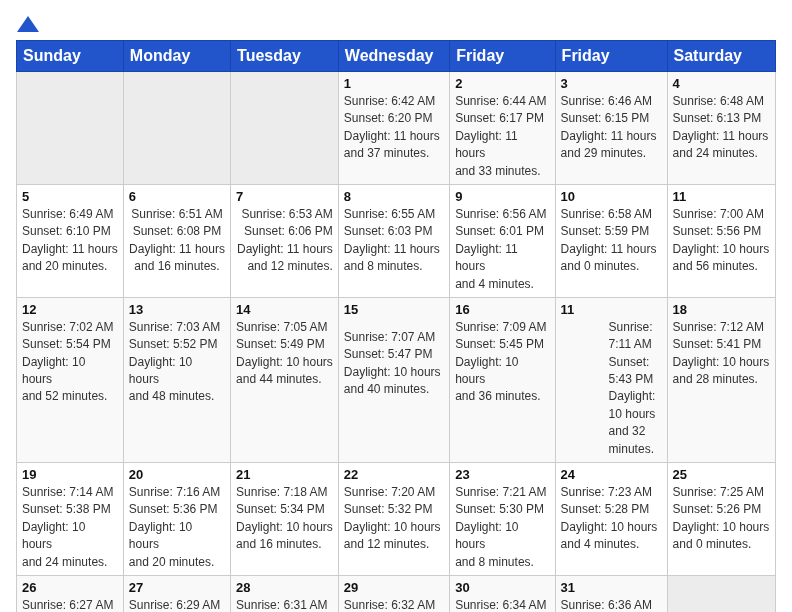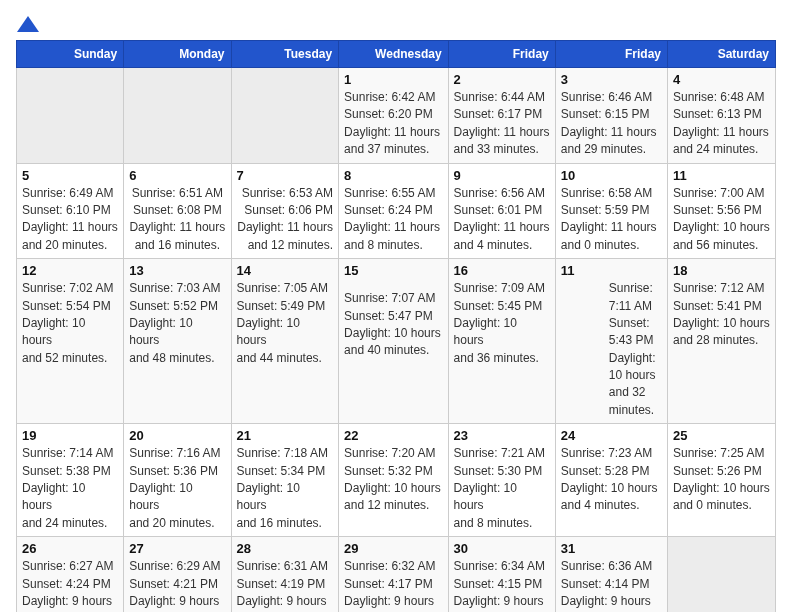--- a/index.html
+++ b/index.html
@@ -34,23 +34,23 @@
       color: #444;
     }
     table {
       width: 100%;
       border-collapse: collapse;
       font-size: 11px;
     }
     thead tr th {
       background: #2255cc;
       color: #fff;
-      text-align: right;
+      text-align: left;
       padding: 6px 6px;
-      font-size: 12px;
+      font-size: 16px;
       border: 1px solid #1a44aa;
     }
     tbody tr td {
       vertical-align: top;
       border: 1px solid #ccc;
       padding: 4px 5px;
       width: 113px;
       min-height: 80px;
       height: 80px;
       background: #fff;
@@ -159,21 +159,21 @@
         <td>
           <div class="day-num">7</div>
           <div class="day-detail" style="white-space: pre-line; text-align: right;">Sunrise: 6:53 AM
 Sunset: 6:06 PM
 Daylight: 11 hours
 and 12 minutes.</div>
         </td>
         <td>
           <div class="day-num">8</div>
           <div class="day-detail" style="white-space: pre-line;">Sunrise: 6:55 AM
-Sunset: 6:24 PM
+Sunset: 6:03 PM
 Daylight: 11 hours
 and 8 minutes.</div>
         </td>
         <td>
           <div class="day-num">9</div>
           <div class="day-detail" style="white-space: pre-line;">Sunrise: 6:56 AM
 Sunset: 6:01 PM
 Daylight: 11 hours
 and 4 minutes.</div>
         </td>

